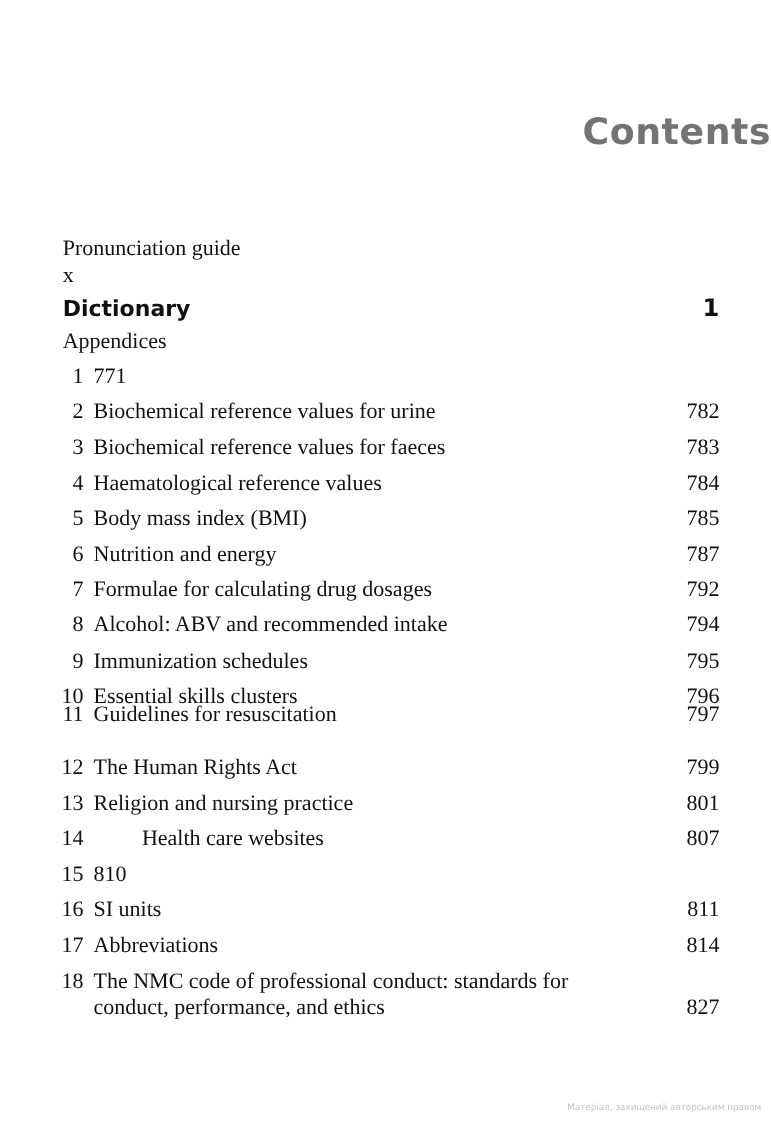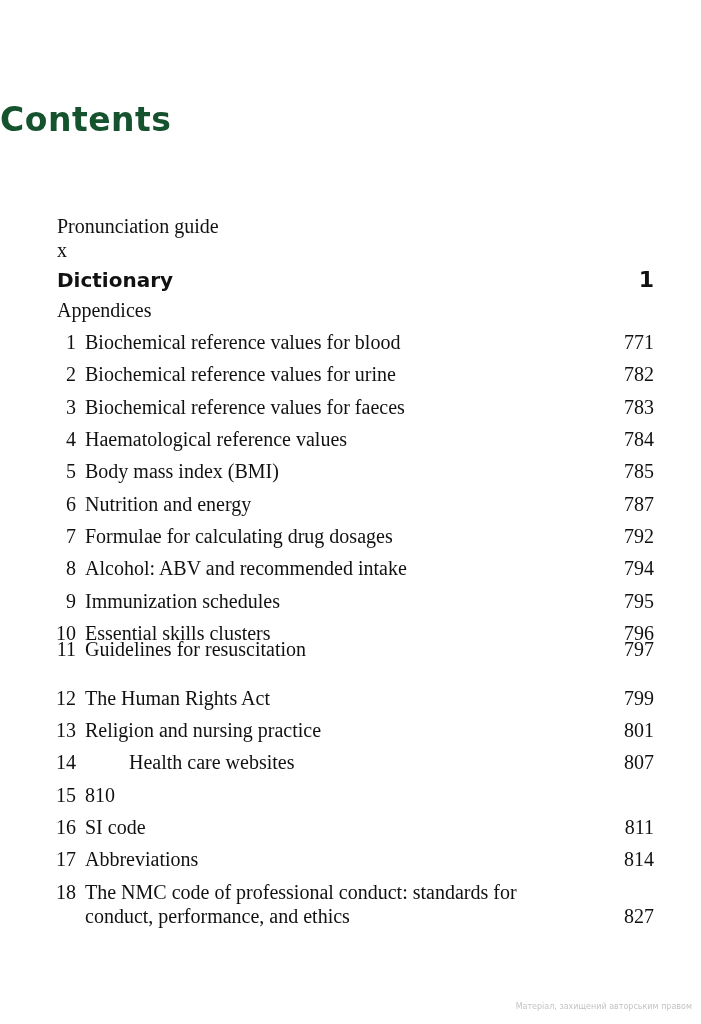--- a/index.html
+++ b/index.html
@@ -3,24 +3,24 @@
   <meta charset="utf-8">
   <style>
     html, body { margin: 0; padding: 0; }
     body {
       width: 701px; height: 1024px; background: #ffffff; position: relative; overflow: hidden;
       color: #111111;
       font-family: "DejaVu Serif", "Liberation Serif", serif;
     }
     .title {
       position: absolute; left: 0; right: 0; top: 100px;
-      text-align: left;
+      text-align: right;
       font-family: "DejaVu Sans", "Liberation Sans", sans-serif;
       font-weight: bold; font-size: 33px; letter-spacing: 0.5px;
-      color: #14532d;
+      color: #737373;
     }
     .row {
       position: absolute; left: 57px; right: 47px;
       display: flex; align-items: baseline;
       font-family: "Liberation Serif", "DejaVu Serif", serif;
       font-size: 20px; line-height: 24px;
     }
     .row .label { flex: 1; }
     .row .page { text-align: right; }
     .row.bold {
@@ -57,21 +57,20 @@
   <span class="label">Dictionary</span>
   <span class="page">1</span>
 </div>
 
 <div class="row" style="top:298px;">
   <span class="label">Appendices</span>
 </div>
 
 <div class="app" style="top:330px;">
   <span class="num">1</span>
-  <span class="label">Biochemical reference values for blood</span>
   <span class="page">771</span>
 </div>
 <div class="app" style="top:362px;">
   <span class="num">2</span>
   <span class="label">Biochemical reference values for urine</span>
   <span class="page">782</span>
 </div>
 <div class="app" style="top:395px;">
   <span class="num">3</span>
   <span class="label">Biochemical reference values for faeces</span>
@@ -131,21 +130,21 @@
   <span class="num">14</span>
   <span class="label">Health care websites</span>
   <span class="page">807</span>
 </div>
 <div class="app" style="top:783px;">
   <span class="num">15</span>
   <span class="page">810</span>
 </div>
 <div class="app" style="top:815px;">
   <span class="num">16</span>
-  <span class="label">SI code</span>
+  <span class="label">SI units</span>
   <span class="page">811</span>
 </div>
 <div class="app" style="top:847px;align-items:center;">
   <span class="num">17</span>
   <span class="label">Abbreviations</span>
   <span class="page">814</span>
 </div>
 <div class="app" style="top:880px;">
   <span class="num">18</span>
   <span class="label" style="padding-right:80px;">The NMC code of professional conduct: standards for conduct, performance, and ethics</span>

